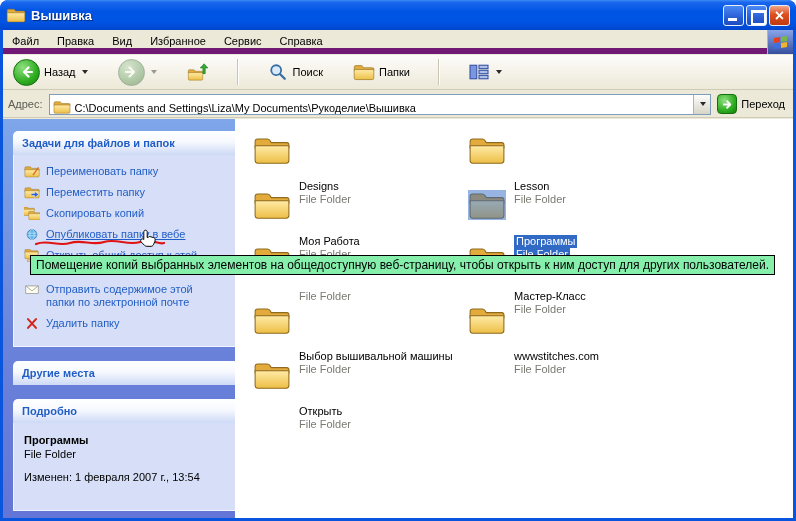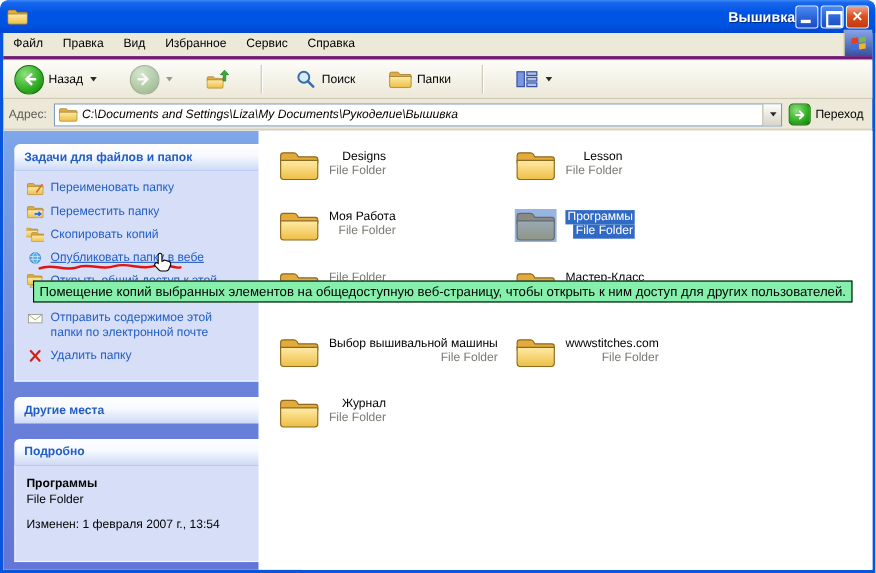--- a/index.html
+++ b/index.html
@@ -4,38 +4,38 @@
 <style>
   * { margin:0; padding:0; box-sizing:border-box; font-family:"Liberation Sans",sans-serif; }
   body { background:#ffffff; }
 
   .window { position:relative; width:796px; height:521px; background:#0a55dd;
             border-radius:8px 8px 0 0; overflow:hidden; font-size:11px; }
 
   
   .titlebar { position:absolute; top:0; left:0; right:0; height:30px;
     background:linear-gradient(180deg,#3b8bf5 0%,#1a66ee 8%,#0054e3 38%,#0054e3 72%,#0046cf 100%);
-    border-radius:8px 8px 0 0; display:flex; align-items:center; padding:0 6px;text-align:right; }
+    border-radius:8px 8px 0 0; display:flex; align-items:center; padding:0 6px; }
   .title-icon { width:20px; height:16px; margin-right:5px; }
   .title-text { color:#fff; font-weight:bold; font-size:13px; text-shadow:1px 1px 1px #00287a; flex:1; }
   .tb-btns { display:flex; gap:2px; }
   .wbtn { width:21px; height:21px; border:1px solid #e7effb; border-radius:3px;
     background:linear-gradient(180deg,#4a8af5,#2a5fd4 60%,#1c4cc0); position:relative; cursor:pointer; }
   .wbtn.close { background:linear-gradient(180deg,#f0a58b,#dd4f1e 45%,#c13a10); }
   .wbtn.min::before { content:""; position:absolute; left:4px; bottom:4px; width:9px; height:3px; background:#fff; }
   .wbtn.max::before { content:""; position:absolute; left:4px; top:4px; width:11px; height:10px;
     border:2px solid #fff; border-top-width:3px; }
   .wbtn.close::before { content:"\00D7"; position:absolute; left:0; top:0; width:100%; height:100%;
     color:#fff; font-size:16px; font-weight:bold; line-height:19px; text-align:center; }
 
   
   .chrome { position:absolute; left:3px; right:3px; top:30px; bottom:3px; background:#ece9d8; }
 
-  .menubar { position:absolute; top:0; left:0; right:0; height:24px; border-bottom:3px solid #701a75;
-    display:flex; align-items:flex-end; }
+  .menubar { position:absolute; top:0; left:0; right:0; height:24px; border-bottom:6px solid #701a75;
+    display:flex; align-items:flex-start; }
   .menu-item { padding:5px 9px; cursor:default; color:#000; }
   .menu-logo { margin-left:auto; width:26px; height:24px;
     background:linear-gradient(180deg,#8aa4e9,#36509f); display:flex; align-items:center; justify-content:center;
     border-left:1px solid #b8b4a2; }
   .flag { display:grid; grid-template-columns:6px 6px; grid-template-rows:5px 5px; gap:1px; transform:skewY(-8deg); }
   .flag i { display:block; }
   .flag .r { background:#e43e1f; } .flag .g { background:#7ab648; }
   .flag .b { background:#3d6fe0; } .flag .y { background:#f1b42c; }
 
   .toolbar { position:absolute; top:25px; left:0; right:0; height:35px; border-bottom:1px solid #cfcbb8;
@@ -47,22 +47,22 @@
   .nav-circle svg { width:16px; height:16px; }
   .disabled { opacity:.45; filter:saturate(.45); }
   .caret { width:0; height:0; border-left:3.5px solid transparent; border-right:3.5px solid transparent;
     border-top:4px solid #2a2a2a; margin-left:2px; }
   .tb-sep { width:2px; height:26px; border-left:1px solid #c9c5b2; border-right:1px solid #ffffff; margin:0 3px; }
   .tb-icon { width:22px; height:18px; }
 
   .addressbar { position:absolute; top:61px; left:0; right:0; height:27px; display:flex; align-items:center;
     padding:0 5px; gap:6px; border-bottom:1px solid #cfcbb8; }
   .addr-label { color:#5c5c54; }
-  .addr-combo { flex:1; height:21px; background:#fff; border:1px solid #7f9db9; display:flex; align-items:center;
-    padding-left:3px; cursor:text;font-style:italic; }
+  .addr-combo { flex:1; height:21px; background:#fff; border:1px solid #7f9db9; display:flex; align-items:flex-end;
+    padding-left:3px; cursor:text; }
   .addr-combo .tb-icon { width:18px; height:14px; }
   .addr-text { flex:1; padding-left:4px; color:#000; white-space:nowrap; overflow:hidden; }
   .addr-drop { width:17px; height:19px; background:linear-gradient(180deg,#fdfdfb,#d8d4c8);
     border-left:1px solid #b8b4a2; display:flex; align-items:center; justify-content:center; cursor:pointer; }
   .go-btn { display:flex; align-items:center; gap:4px; cursor:pointer; padding-right:3px; }
   .go-icon { width:20px; height:20px; border-radius:4px;
     background:radial-gradient(circle at 35% 30%, #8fe07f, #2cab1f 62%, #187c0f); border:1px solid #14700c;
     display:flex; align-items:center; justify-content:center; }
   .go-icon svg { width:13px; height:13px; }
 
@@ -87,21 +87,21 @@
   .gap-extra { margin-bottom:21px; }
   .underlined { text-decoration:underline; }
   .details-body { min-height:88px; color:#000; }
   .d-name { font-weight:bold; line-height:14px; }
   .d-type { line-height:14px; margin-bottom:9px; }
   .d-mod { line-height:14px; }
 
   .file-item { position:absolute; display:flex; gap:8px; cursor:pointer; }
   .fi-icon { width:38px; height:30px; position:relative; flex:none; }
   .fi-icon svg { width:38px; height:30px; display:block; }
-  .fi-text { display:flex; flex-direction:column; align-items:flex-end; padding-top:1px; }
+  .fi-text { display:flex; flex-direction:column; align-items:flex-start; padding-top:1px;margin-top:44px; }
   .fi-name { color:#000; line-height:13px; white-space:nowrap; }
   .fi-type { color:#7a7a72; line-height:13px; white-space:nowrap; }
   .file-item.selected .fi-name, .file-item.selected .fi-type {
     background:#316ac5; color:#fff; padding:0 2px; }
   .file-item.selected .fi-icon::after { content:""; position:absolute; inset:0; background:rgba(49,106,197,.5); }
 
   
   .tooltip { position:absolute; left:30px; top:255px; z-index:60; background:#86efac; border:1px solid #000;
     padding:2px 5px; font-size:12px; white-space:nowrap; color:#000; }
   .scribble { position:absolute; left:34px; top:238px; z-index:55; width:132px; height:10px; pointer-events:none; }
@@ -367,21 +367,21 @@
               <span class="fi-type">File Folder</span>
             </span>
         </div>
         <div class="file-item" style="left:18px;top:241px">
           <span class="fi-icon">
               <svg viewBox="0 0 36 28">
                 <use href="#sym-folder"></use>
               </svg>
             </span>
           <span class="fi-text">
-              <span class="fi-name">Журнал</span>
+              <span class="fi-name">Открыть</span>
               <span class="fi-type">File Folder</span>
             </span>
         </div>
 
         <div class="file-item" style="left:233px;top:16px">
           <span class="fi-icon">
               <svg viewBox="0 0 36 28">
                 <use href="#sym-folder"></use>
               </svg>
             </span>

